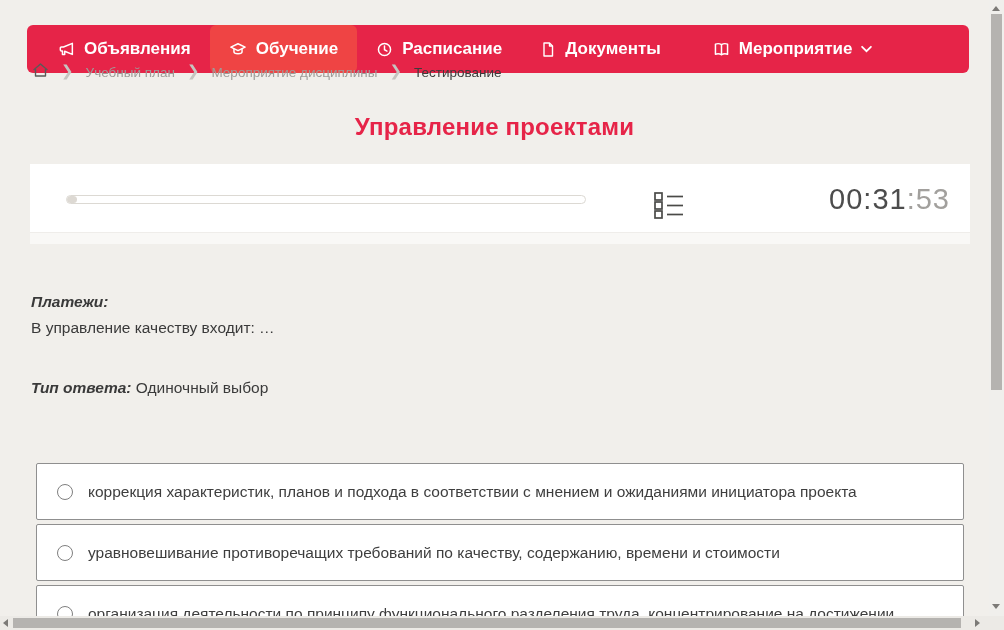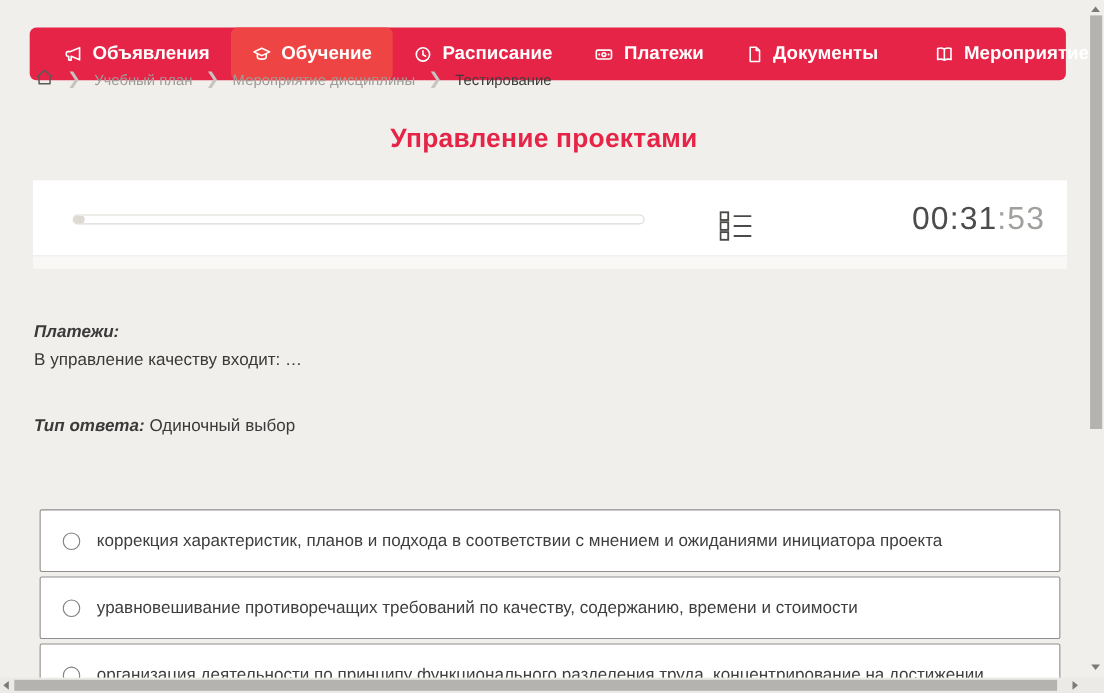--- a/index.html
+++ b/index.html
@@ -120,30 +120,20 @@
     <span>
       <svg width="17" height="17" viewBox="0 0 16 16" fill="none" stroke="#fff" stroke-width="1.4" stroke-linecap="round">
         <circle cx="8" cy="8" r="5.7"></circle>
         <path d="M8 4.8v3.4l2.3 1.3"></path>
       </svg>
     </span>
     <span>Расписание</span>
   </div>
   <div class="nav-item">
     <span>
-      <svg width="18" height="17" viewBox="0 0 16 16" fill="none" stroke="#fff" stroke-width="1.4">
-        <rect x="1.5" y="4.3" width="13" height="7.6" rx="1.4"></rect>
-        <circle cx="8" cy="8.1" r="1.6"></circle>
-        <path d="M4 8.1h.01M12 8.1h.01" stroke-linecap="round" stroke-width="1.8"></path>
-      </svg>
-    </span>
-    <span>Платежи</span>
-  </div>
-  <div class="nav-item">
-    <span>
       <svg width="16" height="17" viewBox="0 0 16 16" fill="none" stroke="#fff" stroke-width="1.4" stroke-linejoin="round">
         <path d="M4 1.5h5.5l3 3v10H4z"></path>
         <path d="M9.5 1.5v3h3"></path>
       </svg>
     </span>
     <span>Документы</span>
   </div>
   <div class="nav-item lib">
     <span>
       <svg width="17" height="17" viewBox="0 0 16 16" fill="none" stroke="#fff" stroke-width="1.4" stroke-linejoin="round">

